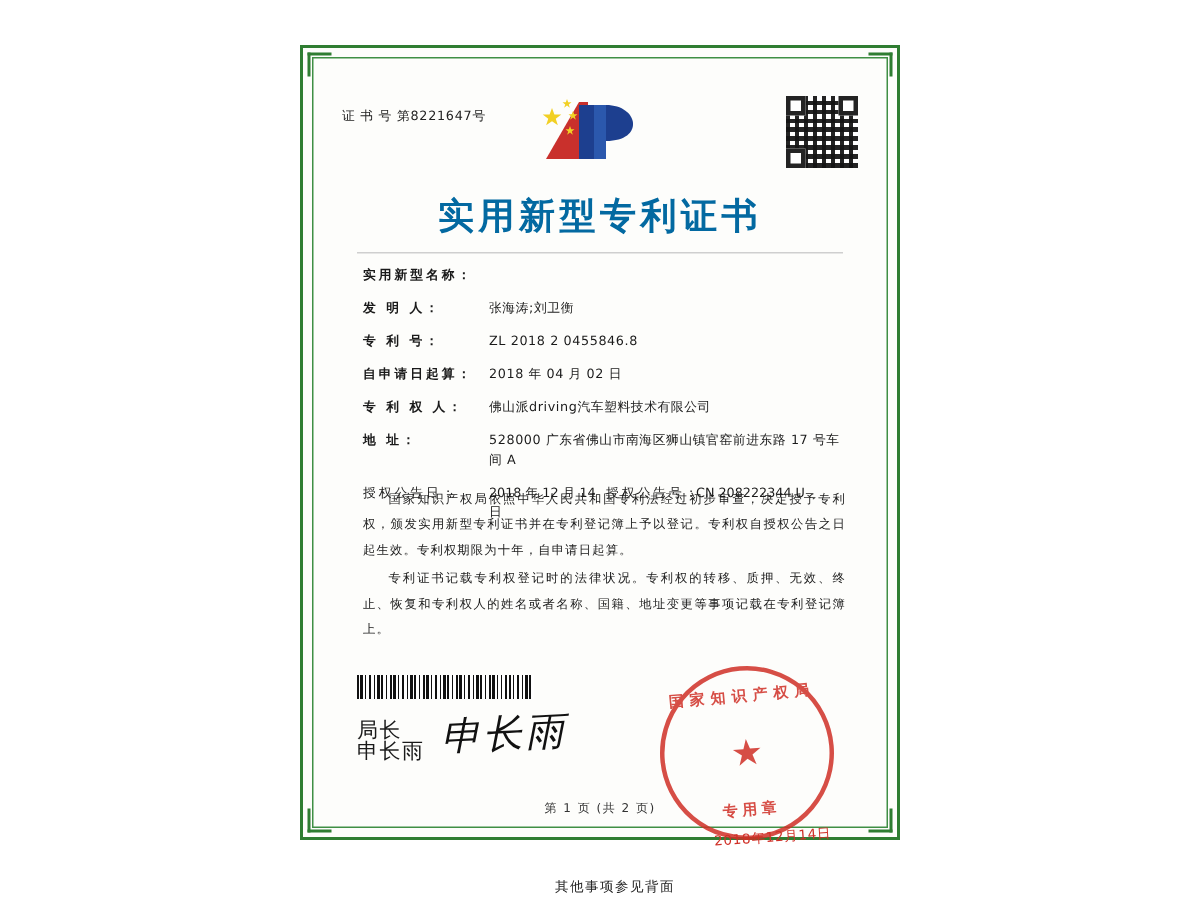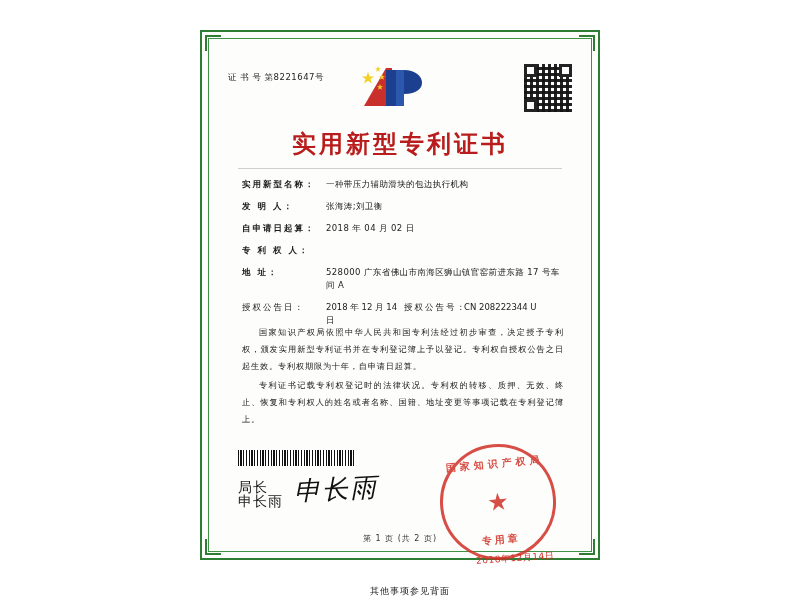--- a/index.html
+++ b/index.html
@@ -99,21 +99,21 @@
 
   .title {
     position: absolute;
     left: 0;
     right: 0;
     top: 96px;
     text-align: center;
     font-size: 24px;
     font-weight: bold;
     letter-spacing: 3px;
-    color: #b91c1c;
+    color: #0369a1;
     font-family: "DejaVu Sans", sans-serif;
   }
   .title-rule {
     position: absolute;
     left: 36px;
     right: 36px;
     top: 136px;
     height: 1px;
     background: #cfcfcf;
   }
@@ -326,36 +326,40 @@
         <span class="qr-finder" style="left:0; bottom:0;"></span>
       </div>
 
       <div class="title">实用新型专利证书</div>
       <div class="title-rule"></div>
 
       <div class="fields">
 
         <div class="row">
           <span class="lbl">实用新型名称：</span>
-          <span class="val">一种带压力辅助滑块的包边执行机构</span>
         </div>
 
         <div class="row">
           <span class="lbl">发 明 人：</span>
           <span class="val">张海涛;刘卫衡</span>
         </div>
 
+        <div class="row">
+          <span class="lbl">专 利 号：</span>
+          <span class="val">ZL 2018 2 0455846.8</span>
+        </div>
 
         <div class="row">
           <span class="lbl">自申请日起算：</span>
           <span class="val">2018 年 04 月 02 日</span>
         </div>
 
         <div class="row">
           <span class="lbl">专 利 权 人：</span>
+          <span class="val">佛山派driving汽车塑料技术有限公司</span>
         </div>
 
         <div class="row">
           <span class="lbl">地 址：</span>
           <span class="val">
             <span class="cont">528000  广东省佛山市南海区狮山镇官窑前进东路 17 号车</span>
             <span class="cont">间 A</span>
           </span>
         </div>
 

